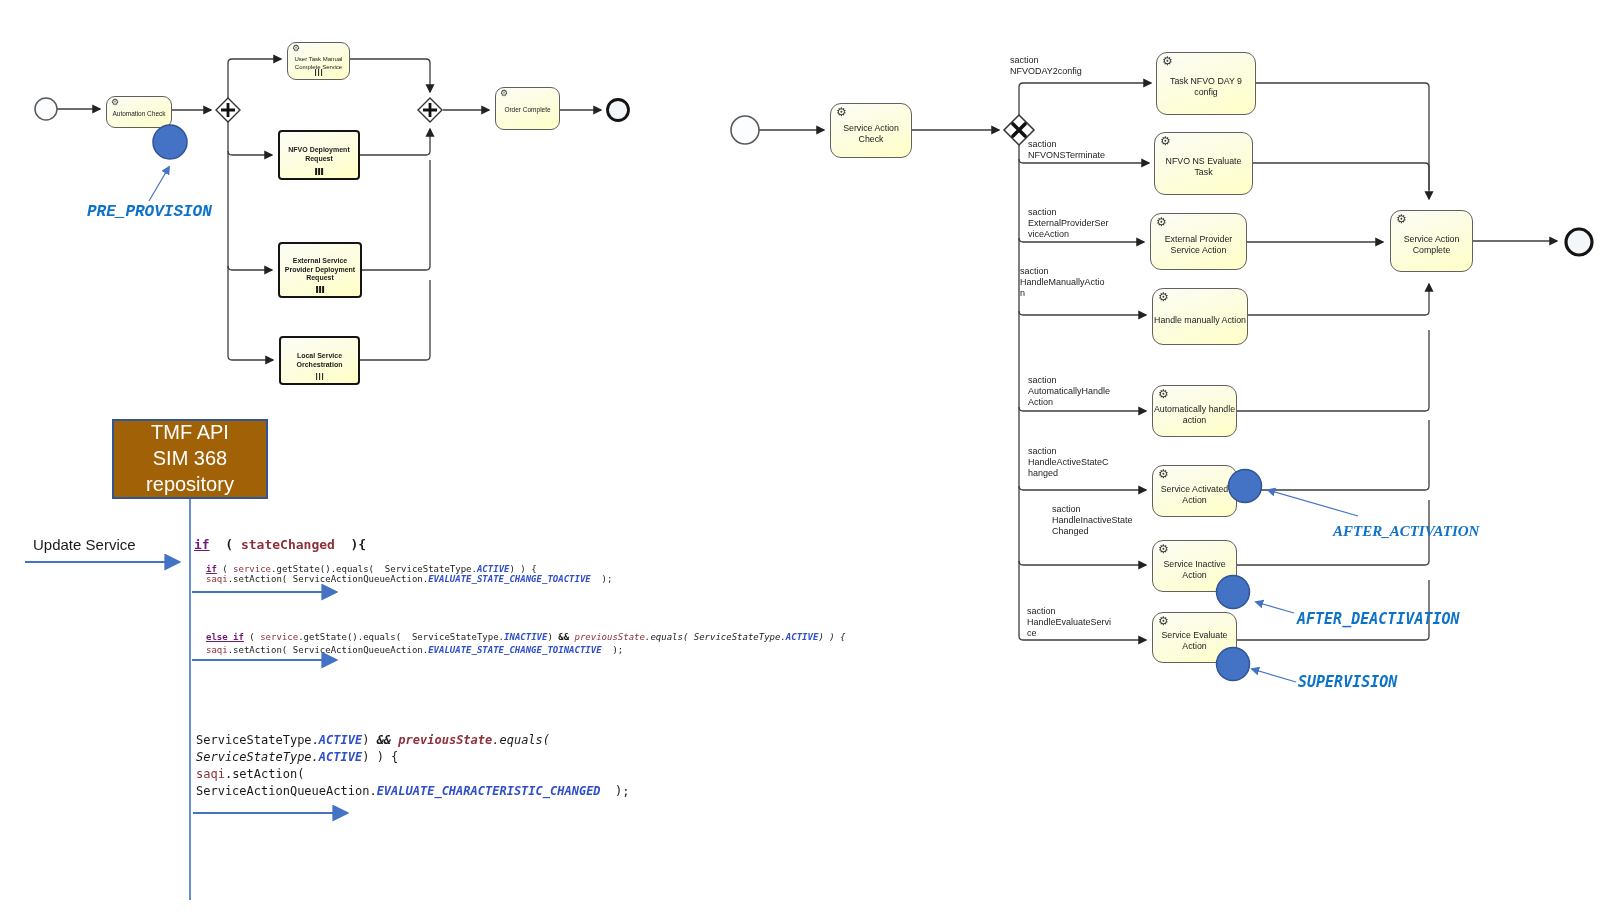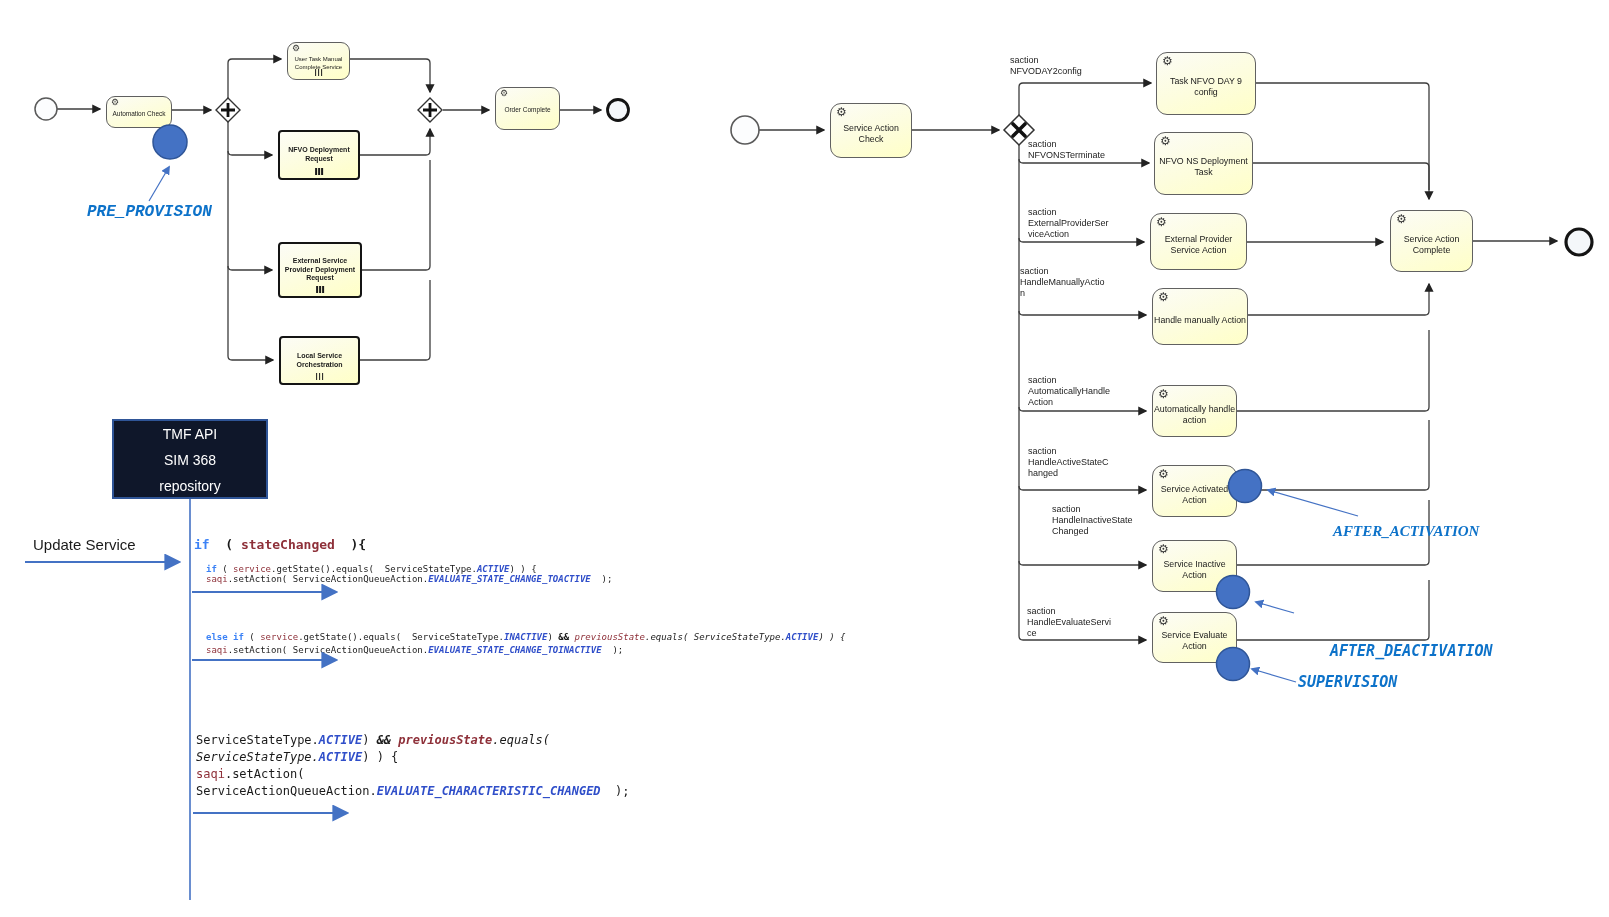--- a/index.html
+++ b/index.html
@@ -27,29 +27,29 @@
   .fs-user{font-size:6px;padding-top:5px;}
   .fs-boldbox{font-size:7px;}
   .fs-order{font-size:6.5px;padding-top:3px;}
   .fs-right{font-size:8.8px;padding-top:7px;}
 
   .branch-label{position:absolute;font-size:9px;line-height:11px;color:#1c1c1c;white-space:pre-line;}
   .annot{position:absolute;font-family:"DejaVu Sans Mono",monospace;font-weight:700;font-style:italic;
          color:#0d72c9;font-size:15px;white-space:nowrap;}
   .annot.big{font-size:16px;font-family:Liberation Mono, monospace;}
   .plain-label{position:absolute;font-size:15px;color:#1a1a1a;}
-  .repo-box{position:absolute;box-sizing:border-box;background:#0f172a;border:2.5px solid #2F5597;
-    color:#ffffff;display:flex;align-items:flex-start;justify-content:center;text-align:center;
-    font-size:14px;line-height:26px;white-space:pre-line;}
+  .repo-box{position:absolute;box-sizing:border-box;background:#a16207;border:2.5px solid #2F5597;
+    color:#ffffff;display:flex;align-items:flex-end;justify-content:center;text-align:center;
+    font-size:20px;line-height:26px;white-space:pre-line;}
 
   .code-line{position:absolute;font-family:"DejaVu Sans Mono",monospace;font-size:9px;
              color:#1a1a1a;white-space:pre;}
   .code-line.big{font-size:13px;font-weight:700;}
   .code-line.med{font-size:12px;}
-  .seg-kw{color:#3b82f6;font-weight:700;}
+  .seg-kw{color:#701a75;font-weight:700;text-decoration:underline;}
   .seg-var{color:#8e3039;margin-top:35px;}
   .seg-varb{color:#8e3039;font-weight:700;}
   .seg-vari{color:#8e3039;font-style:italic;}
   .seg-varbi{color:#8e3039;font-weight:700;font-style:italic;}
   .seg-pl{}
   .seg-pli{font-style:italic;}
   .seg-op{font-weight:700;}
   .seg-opi{font-weight:700;font-style:italic;}
   .seg-enum{color:#2f4ec9;font-weight:700;font-style:italic;}
 </style>
@@ -156,21 +156,21 @@
     <span>Service Action
 Check</span>
   </div>
   <div class="task-box rt fs-right" style="left:1156px;top:52px;width:100px;height:63px;">
     <span class="gear g-right">⚙</span>
     <span>Task NFVO DAY 9
 config</span>
   </div>
   <div class="task-box rt fs-right" style="left:1154px;top:132px;width:99px;height:63px;">
     <span class="gear g-right">⚙</span>
-    <span>NFVO NS Deployment
+    <span>NFVO NS Evaluate
 Task</span>
   </div>
   <div class="task-box rt fs-right" style="left:1150px;top:213px;width:97px;height:57px;">
     <span class="gear g-right">⚙</span>
     <span>External Provider
 Service Action</span>
   </div>
   <div class="task-box rt fs-right" style="left:1152px;top:288px;width:96px;height:57px;">
     <span class="gear g-right">⚙</span>
     <span>Handle manually Action</span>
@@ -226,21 +226,21 @@
 
   <div class="repo-box" style="left:112px;top:419px;width:156px;height:80px;">
     <span>TMF API
 SIM 368
 repository</span>
   </div>
   <div class="plain-label" style="left:33px;top:536px;">Update Service</div>
 
   <div class="annot big" style="left:87px;top:203px;">PRE_PROVISION</div>
   <div class="annot" style="left:1333px;top:523px;font-family:Liberation Serif, serif;">AFTER_ACTIVATION</div>
-  <div class="annot" style="left:1297px;top:642px;margin-left:33px;">AFTER_DEACTIVATION</div>
+  <div class="annot" style="left:1297px;top:610px;">AFTER_DEACTIVATION</div>
   <div class="annot" style="left:1298px;top:673px;">SUPERVISION</div>
 
   <div class="code-line big" style="left:194px;top:537px;"><span class="seg-kw">if</span><span class="seg-pl">  ( </span><span class="seg-var">stateChanged</span><span class="seg-pl">  ){</span></div>
   <div class="code-line" style="left:206px;top:564px;"><span class="seg-kw">if</span><span class="seg-pl"> ( </span><span class="seg-var">service</span><span class="seg-pl">.getState().equals(  ServiceStateType.</span><span class="seg-enum">ACTIVE</span><span class="seg-pl">) ) {</span></div>
   <div class="code-line" style="left:206px;top:574px;"><span class="seg-var">saqi</span><span class="seg-pl">.setAction( ServiceActionQueueAction.</span><span class="seg-enum">EVALUATE_STATE_CHANGE_TOACTIVE</span><span class="seg-pl">  );</span></div>
   <div class="code-line" style="left:206px;top:632px;"><span class="seg-kw">else if</span><span class="seg-pl"> ( </span><span class="seg-var">service</span><span class="seg-pl">.getState().equals(  ServiceStateType.</span><span class="seg-enum">INACTIVE</span><span class="seg-pl">) </span><span class="seg-op">&amp;&amp; </span><span class="seg-vari">previousState</span><span class="seg-pli">.equals( ServiceStateType.</span><span class="seg-enum">ACTIVE</span><span class="seg-pli">) ) {</span></div>
   <div class="code-line" style="left:206px;top:645px;"><span class="seg-var">saqi</span><span class="seg-pl">.setAction( ServiceActionQueueAction.</span><span class="seg-enum">EVALUATE_STATE_CHANGE_TOINACTIVE</span><span class="seg-pl">  );</span></div>
   <div class="code-line med" style="left:196px;top:733px;"><span class="seg-pl">ServiceStateType.</span><span class="seg-enum">ACTIVE</span><span class="seg-pl">) </span><span class="seg-opi">&amp;&amp; </span><span class="seg-varbi">previousState</span><span class="seg-pli">.equals(</span></div>
   <div class="code-line med" style="left:196px;top:750px;"><span class="seg-pli">ServiceStateType.</span><span class="seg-enum">ACTIVE</span><span class="seg-pl">) ) {</span></div>
   <div class="code-line med" style="left:196px;top:767px;"><span class="seg-var">saqi</span><span class="seg-pl">.setAction(</span></div>

